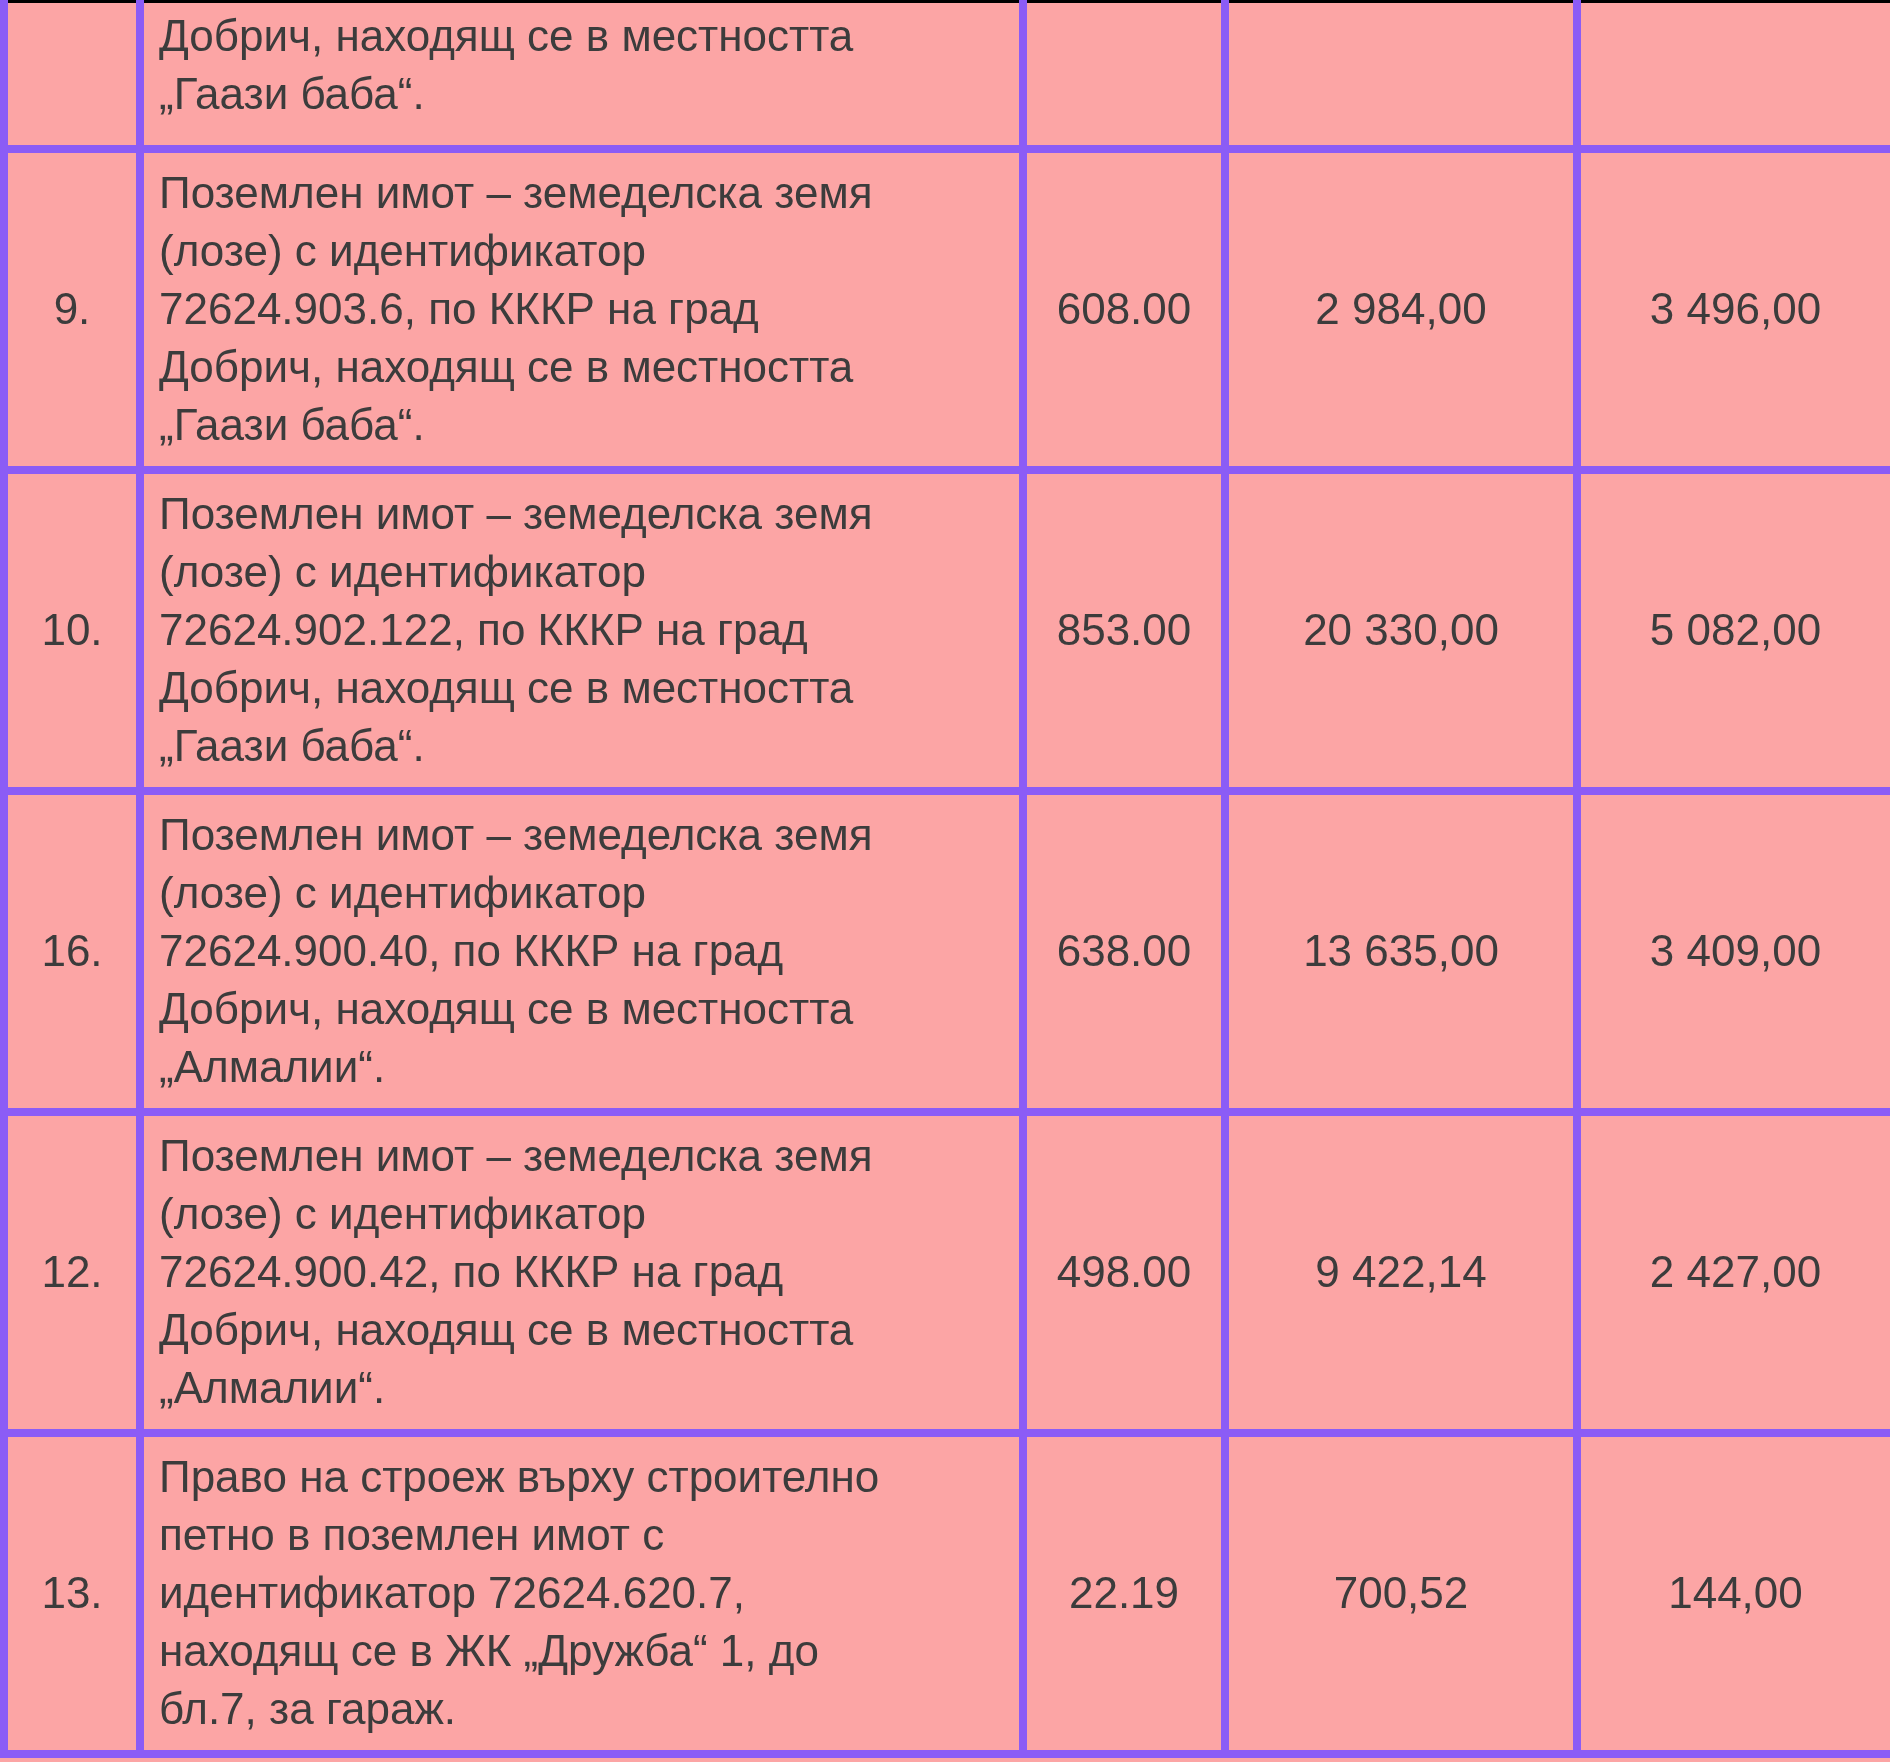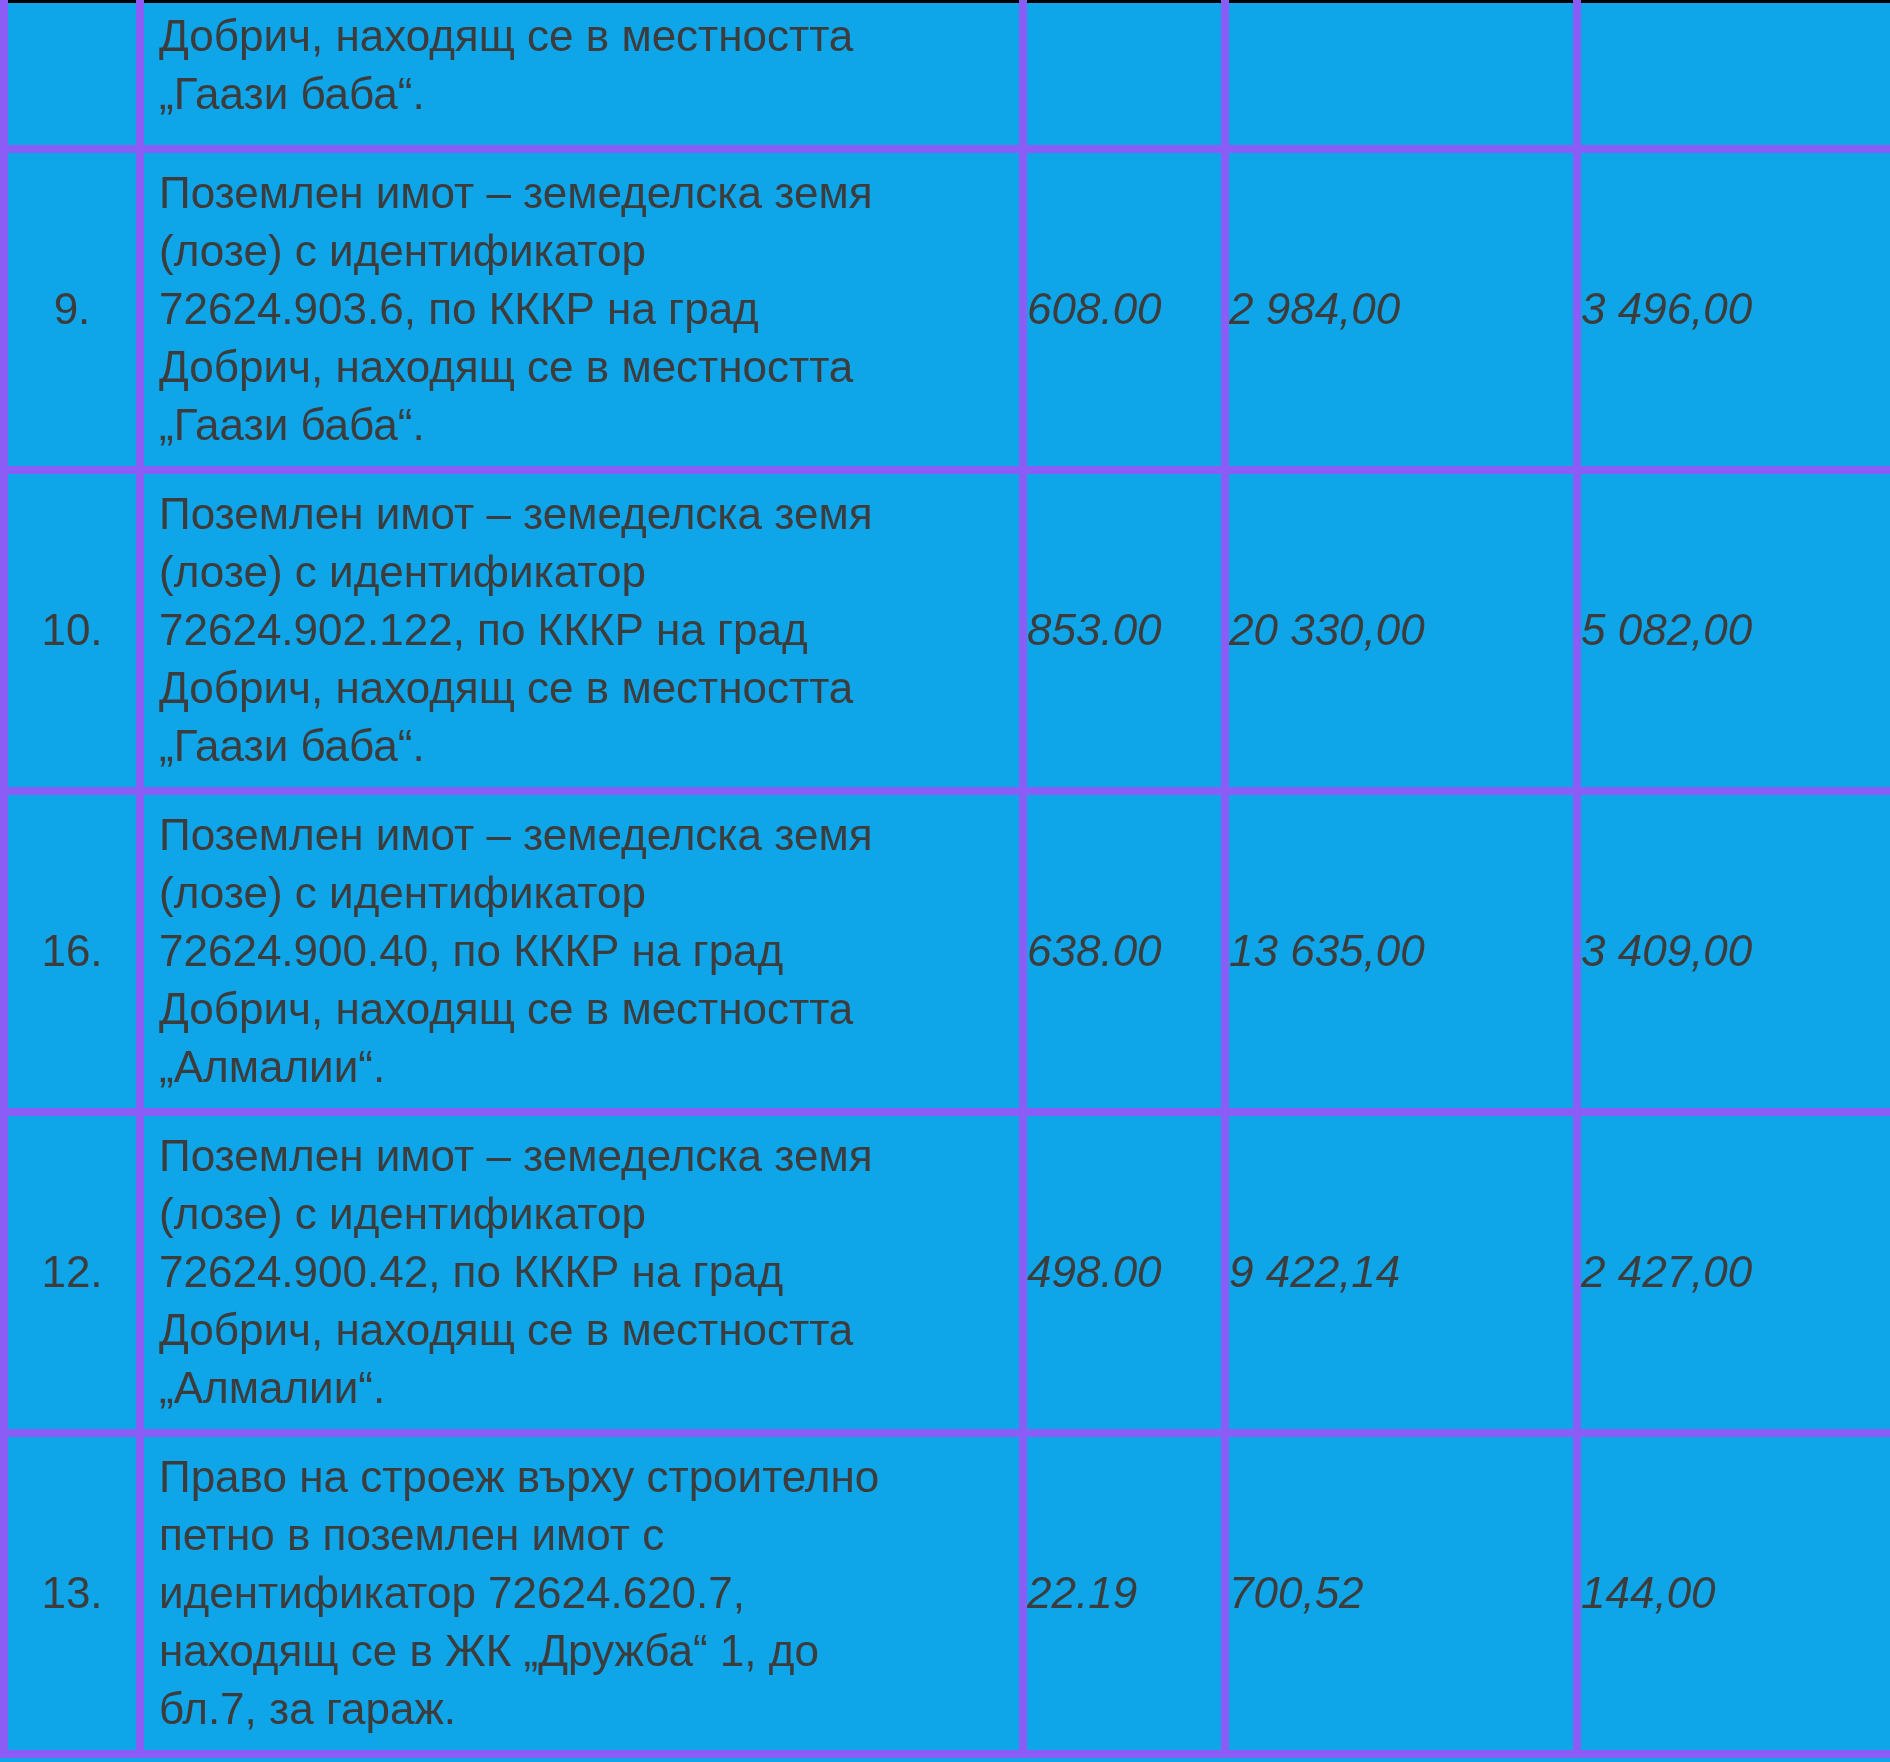--- a/index.html
+++ b/index.html
@@ -5,21 +5,21 @@
   html, body {
     margin: 0;
     padding: 0;
     background: #ffffff;
     font-family: "Liberation Sans", sans-serif;
   }
   .page {
     width: 1890px;
     height: 1762px;
     overflow: hidden;
-    background: #0ea5e9;
+    background: #fca5a5;
   }
   table.doc-table {
     border-collapse: collapse;
     table-layout: fixed;
     width: 1890px;
     color: #3c3c3c;
   }
   table.doc-table td {
     border: 8px solid #8b5cf6;
     font-size: 44px;
@@ -38,22 +38,22 @@
     text-align: center;
     padding: 0;
   }
   td.desc {
     padding: 8px 20px 8px 15px;
     line-height: 58px;
     white-space: pre-line;
     text-align: left;
   }
   td.val {
+    text-align: center;
     padding: 0;
-    font-style: italic;
   }
   
   tr.partial-row td {
     border-top: 3px solid #000000;
     vertical-align: top;
   }
   tr.partial-row { height: 147px; }
   tr.partial-row td.desc { padding-top: 4px; }
   tr.data-row { height: 321px; }
   

